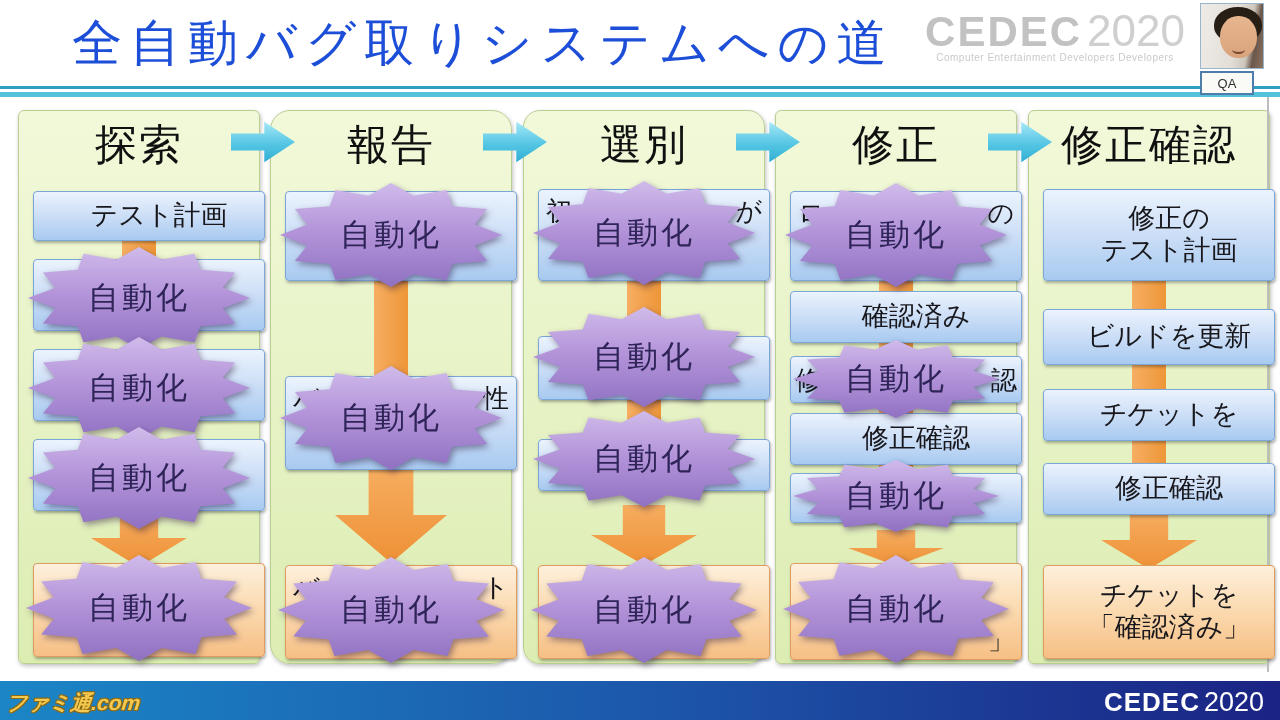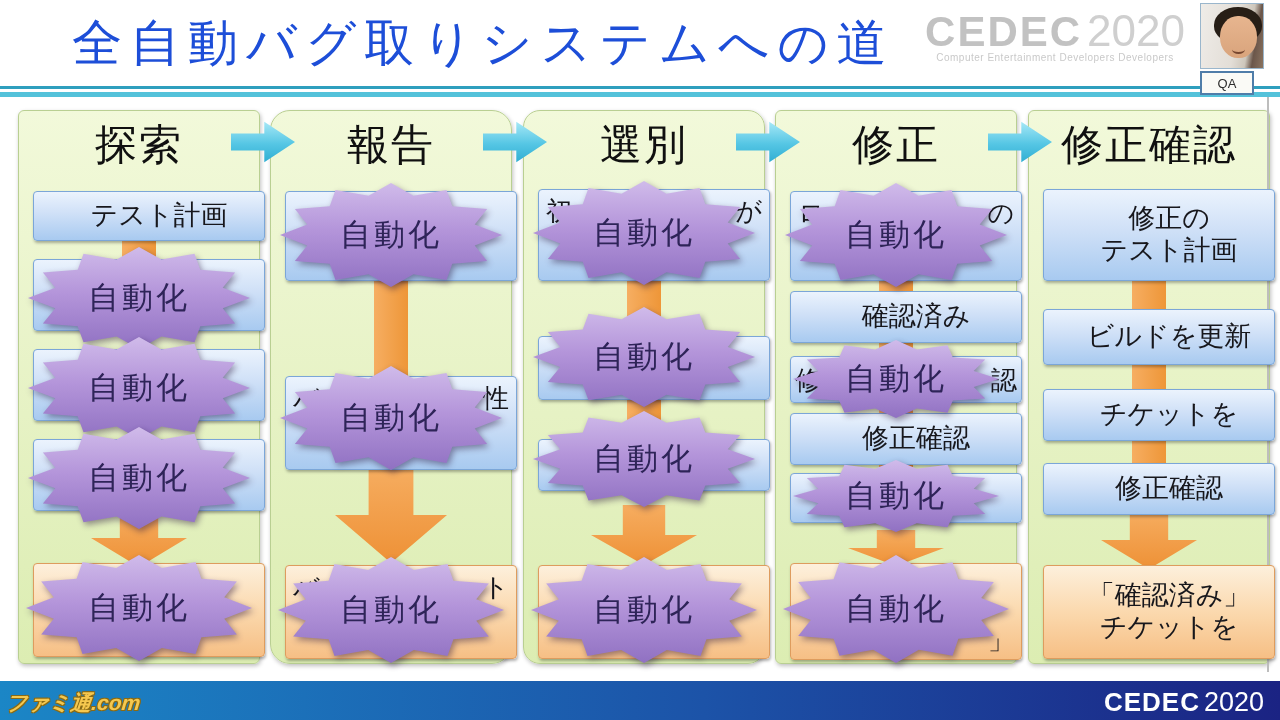--- a/index.html
+++ b/index.html
@@ -229,22 +229,22 @@
       <div class="connector" style="top: 248px; height: 36px;"></div>
       <div class="stepbox blue" style="top: 278px; height: 50px;">
         <div class="box-line">チケットを</div>
       </div>
       <div class="connector" style="top: 324px; height: 34px;"></div>
       <div class="stepbox blue" style="top: 352px; height: 50px;">
         <div class="box-line">修正確認</div>
       </div>
       <div class="big-arrow" style="width: 96px; top: 400px; height: 58px;"></div>
       <div class="stepbox orange" style="top: 454px; height: 92px;">
+        <div class="box-line">チケットを</div>
         <div class="box-line">「確認済み」</div>
-        <div class="box-line">チケットを</div>
       </div>
     </div>
     <div class="cyan-arrow" style="left: 231px;"></div>
     <div class="cyan-arrow" style="left: 483px;"></div>
     <div class="cyan-arrow" style="left: 736px;"></div>
     <div class="cyan-arrow" style="left: 988px;"></div>
   </div>
 
 <div class="slide-edge"></div>
 

